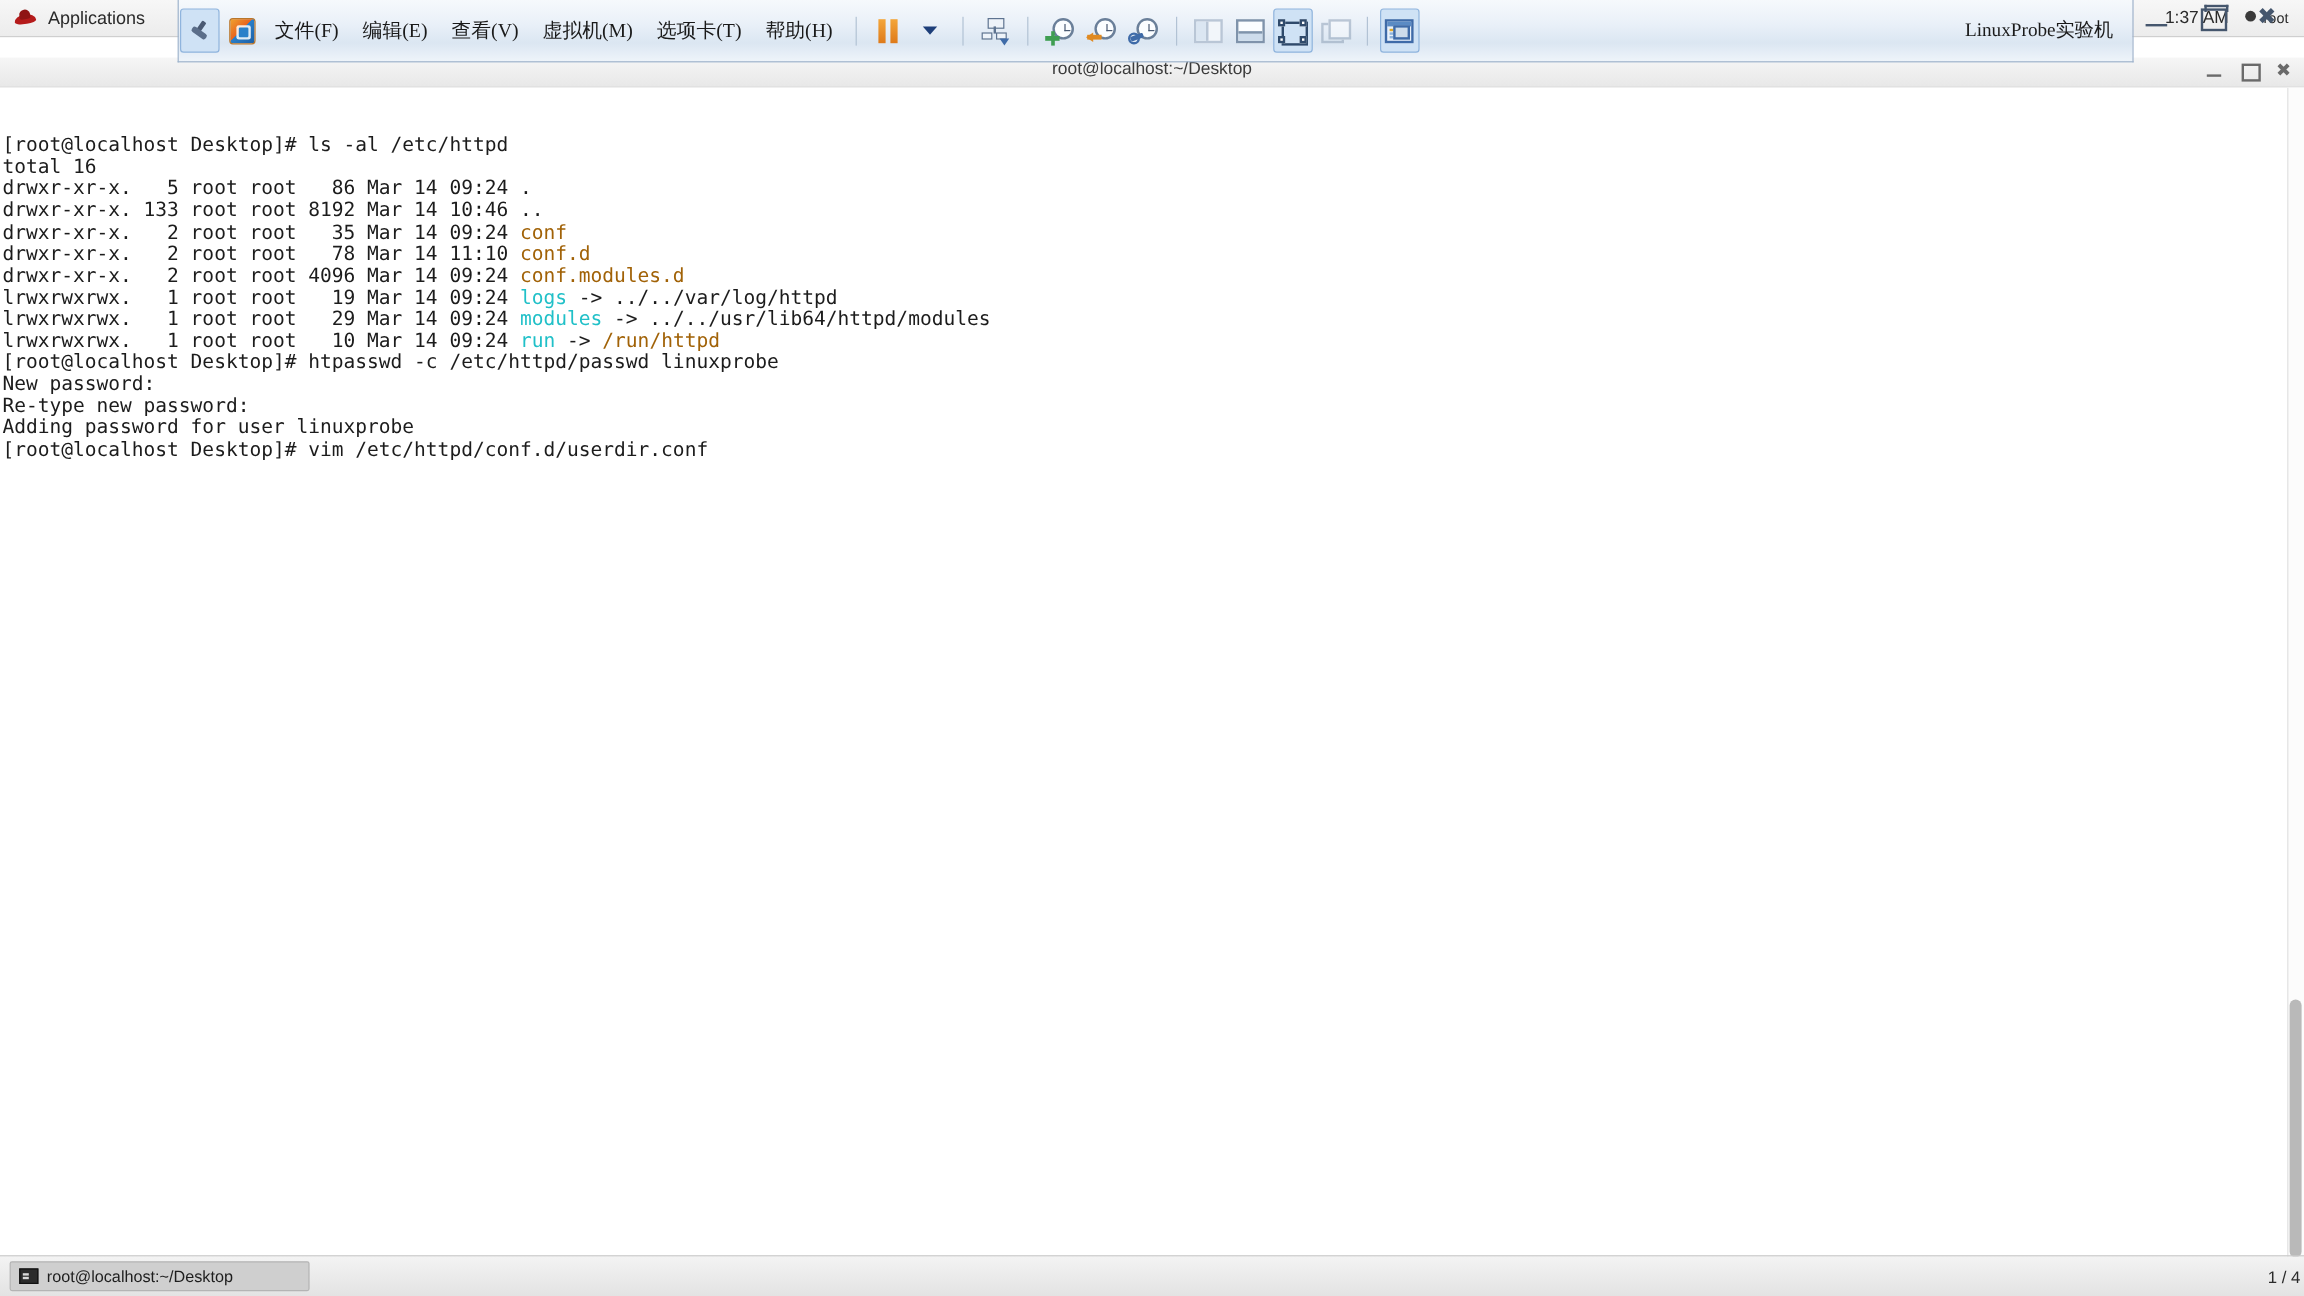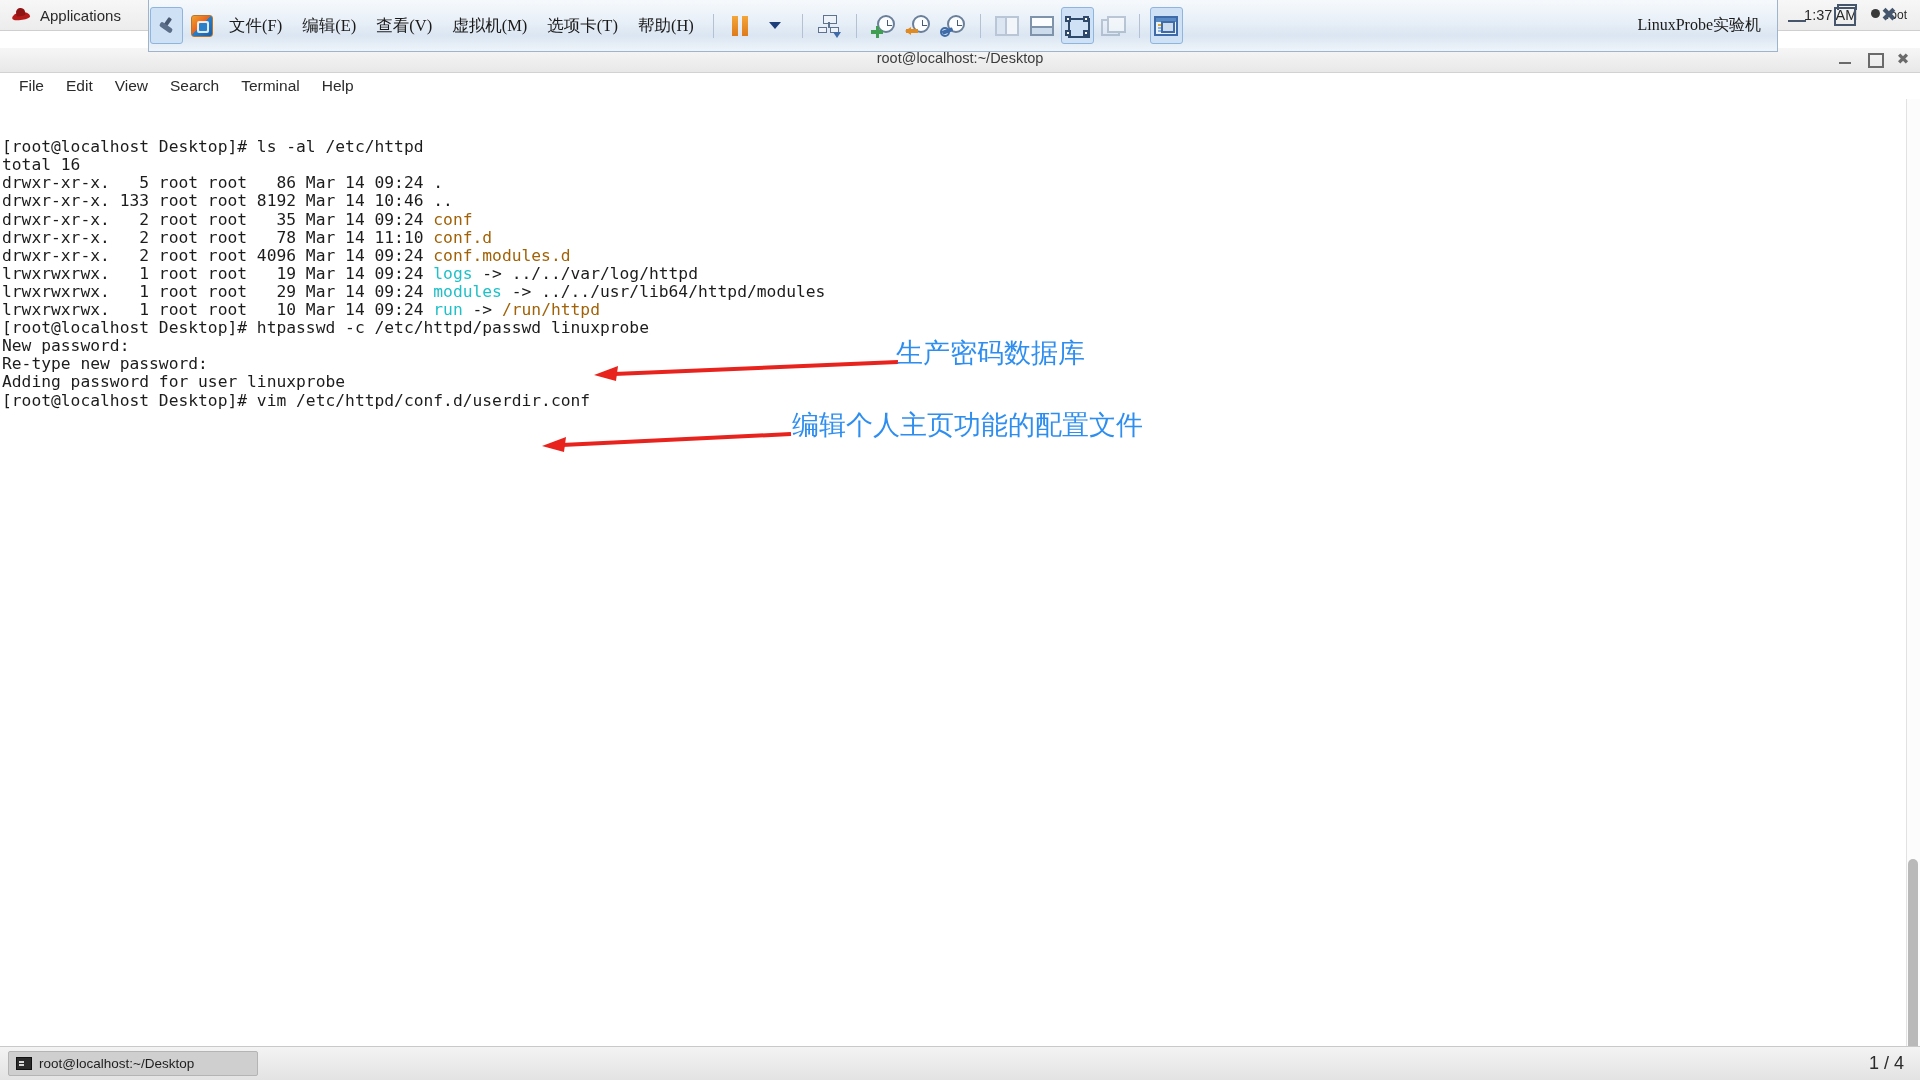--- a/index.html
+++ b/index.html
@@ -169,21 +169,21 @@
     border-top:1px solid #c9c9c9; display:flex; align-items:center;
   }
   #taskbar-item {
     margin-left:8px; height:25px; display:flex; align-items:center; gap:7px;
     padding:0 12px 0 7px; background:#cfcfcf; border:1px solid #b4b4b4; border-radius:2px;
     min-width:250px;
   }
   .tb-termicon { width:16px;height:13px;background:#2b2b2b;border:1px solid #111;position:relative;}
   .tb-termicon::after{content:"";position:absolute;left:2px;top:3px;width:5px;height:1.5px;background:#d8d8d8;box-shadow:0 3px 0 #d8d8d8;}
   #taskbar-label { font-size:13.5px; color:#1e1e1e; }
-  #workspace-indicator { margin-left:auto; margin-right:16px; font-size:18px; color:#2b2b2b; }
+  #workspace-indicator { margin-left:auto; margin-right:3px; font-size:14px; color:#2b2b2b; }
 </style>
 </head>
 <body>
 
 <div id="vmware-window">
 
   <div id="gnome-topbar">
     <div id="gnome-left">
       <span class="gnome-hat"></span>
       <span id="gnome-apps-label">Applications</span>
@@ -296,46 +296,25 @@
 
       <div id="term-titlebar">
         <div id="term-title">root@localhost:~/Desktop</div>
         <div id="term-winctrls">
           <div class="twb twb-min"></div>
           <div class="twb twb-max"></div>
           <div class="twb twb-close">✖</div>
         </div>
       </div>
 
-      <div id="term-menubar">
-        <div class="term-menu">File</div>
-        <div class="term-menu">Edit</div>
-        <div class="term-menu">View</div>
-        <div class="term-menu">Search</div>
-        <div class="term-menu">Terminal</div>
-        <div class="term-menu">Help</div>
-      </div>
 
       <div id="term-body">
         <div id="term-text"><div><span class="t-plain">[root@localhost Desktop]# ls -al /etc/httpd</span></div><div><span class="t-plain">total 16</span></div><div><span class="t-plain">drwxr-xr-x.   5 root root   86 Mar 14 09:24 .</span></div><div><span class="t-plain">drwxr-xr-x. 133 root root 8192 Mar 14 10:46 ..</span></div><div><span class="t-plain">drwxr-xr-x.   2 root root   35 Mar 14 09:24 </span><span class="t-dir">conf</span></div><div><span class="t-plain">drwxr-xr-x.   2 root root   78 Mar 14 11:10 </span><span class="t-dir">conf.d</span></div><div><span class="t-plain">drwxr-xr-x.   2 root root 4096 Mar 14 09:24 </span><span class="t-dir">conf.modules.d</span></div><div><span class="t-plain">lrwxrwxrwx.   1 root root   19 Mar 14 09:24 </span><span class="t-link">logs</span><span class="t-plain"> -&gt; ../../var/log/httpd</span></div><div><span class="t-plain">lrwxrwxrwx.   1 root root   29 Mar 14 09:24 </span><span class="t-link">modules</span><span class="t-plain"> -&gt; ../../usr/lib64/httpd/modules</span></div><div><span class="t-plain">lrwxrwxrwx.   1 root root   10 Mar 14 09:24 </span><span class="t-link">run</span><span class="t-plain"> -&gt; </span><span class="t-dir">/run/httpd</span></div><div><span class="t-plain">[root@localhost Desktop]# htpasswd -c /etc/httpd/passwd linuxprobe</span></div><div><span class="t-plain">New password:</span></div><div><span class="t-plain">Re-type new password:</span></div><div><span class="t-plain">Adding password for user linuxprobe</span></div><div><span class="t-plain">[root@localhost Desktop]# vim /etc/httpd/conf.d/userdir.conf</span></div></div>
 
         
-        <div id="anno-layer">
-          <svg class="anno-arrow" style="left:592px;top:258px;" width="310" height="26" viewBox="0 0 310 26">
-            <line x1="306" y1="5" x2="22" y2="17" stroke="#e8221c" stroke-width="4"></line>
-            <polygon points="2,18 26,9 24,24" fill="#e8221c"></polygon>
-          </svg>
-          <div class="anno-text" style="left:896px;top:245px;">生产密码数据库</div>
-
-          <svg class="anno-arrow" style="left:540px;top:330px;" width="255" height="26" viewBox="0 0 255 26">
-            <line x1="251" y1="5" x2="22" y2="16" stroke="#e8221c" stroke-width="4"></line>
-            <polygon points="2,17 26,8 24,23" fill="#e8221c"></polygon>
-          </svg>
-          <div class="anno-text" style="left:792px;top:317px;">编辑个人主页功能的配置文件</div>
-        </div>
 
         <div id="term-scrollbar">
           <div id="term-thumb"></div>
         </div>
       </div>
 
     </div>
 
     <div id="bottom-panel">
       <div id="taskbar-item">

